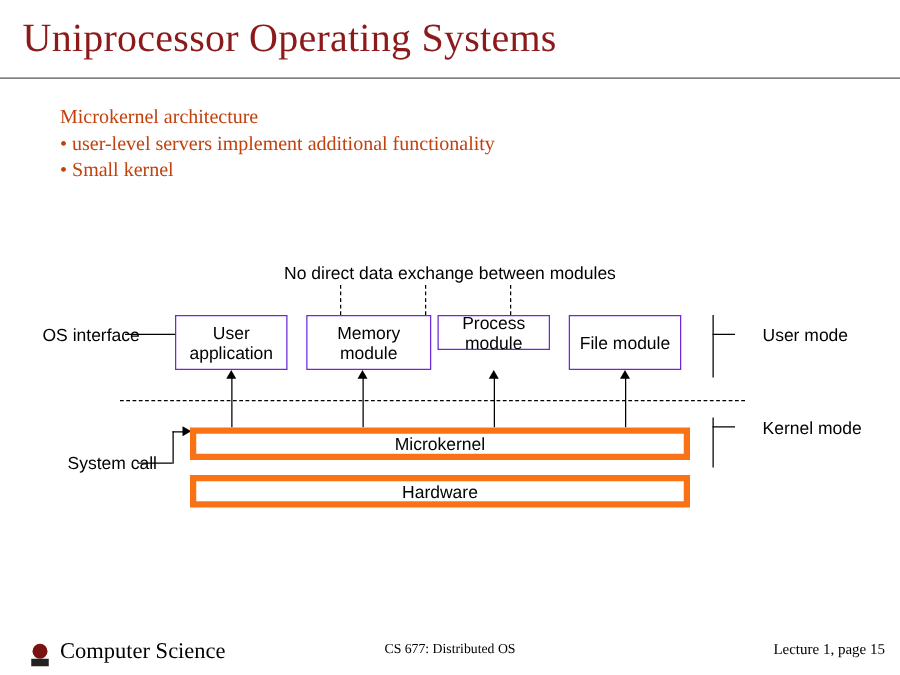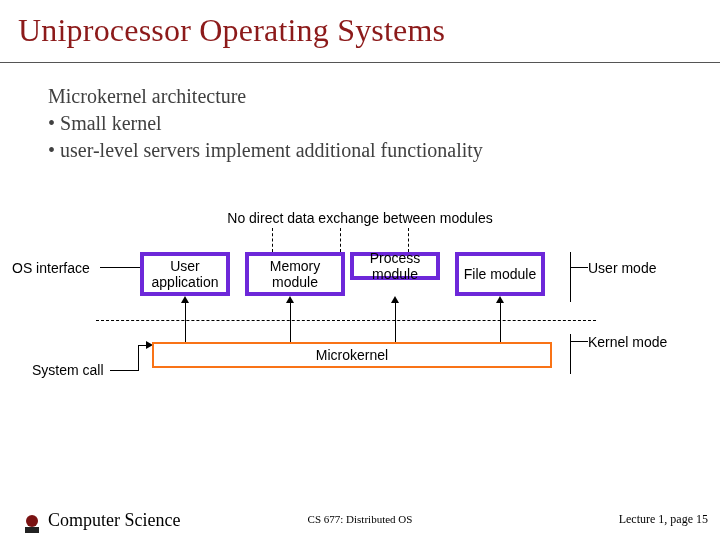--- a/index.html
+++ b/index.html
@@ -1,26 +1,26 @@
 <!DOCTYPE html>
 <html><head>
 <meta charset="utf-8">
 <style>
   * { box-sizing: border-box; margin: 0; padding: 0; }
   body { width: 720px; height: 540px; background: #fff; font-family: Arial, Helvetica, sans-serif; position: relative; overflow: hidden; }
   .title { color: #8c1a1a; font-size: 32px; padding: 12px 18px 0 18px; font-weight: 400; font-family: "Times New Roman", serif; letter-spacing: 0.2px; }
   .underline { position: absolute; left: 0; right: 0; top: 62px; height: 1px; background: #555; }
-  .body { padding: 34px 36px 0 48px; font-family: "Times New Roman", serif; font-size: 20px; line-height: 1.35; color: #404040; }
+  .body { padding: 34px 36px 0 48px; font-family: "Times New Roman", serif; font-size: 16px; line-height: 1.35; color: #c2410c; }
   .bullet-wrap { padding-left: 0px; }
   .bullet { margin-left: 0; }
   .diagram { position: absolute; left: 10px; top: 210px; width: 700px; height: 270px; font-family: Arial, sans-serif; color: #000000; }
   .caption { position: absolute; left: 0; width: 100%; text-align: center; top: 0; font-size: 14px; }
-  .box { position: absolute; border: 4px solid #6d28d9; background: #fff; text-align: center; font-size: 14px; display: flex; flex-direction: column; align-items: center; justify-content: center; }
-  .label { position: absolute; font-size: 14px; }
-  .longbox { position: absolute; border: 2px solid #f97316; background: #fff; text-align: center; font-size: 14px; display: flex; align-items: center; justify-content: center; }
+  .box { position: absolute; border: 1px solid #6d28d9; background: #fff; text-align: center; font-size: 14px; display: flex; flex-direction: column; align-items: center; justify-content: center; }
+  .label { position: absolute; font-size: 14px; margin-left: 22px; }
+  .longbox { position: absolute; border: 5px solid #f97316; background: #fff; text-align: center; font-size: 14px; display: flex; align-items: center; justify-content: center; }
   .dash { position: absolute; border-left: 1px dashed #000; width: 0; }
   .hline { position: absolute; background: #000; height: 1px; }
   .vline { position: absolute; background: #000; width: 1px; }
   .dhline { position: absolute; border-top: 1px dashed #000; height: 0; }
   .arrowhead-up { position: absolute; width: 0; height: 0; border-left: 4px solid transparent; border-right: 4px solid transparent; border-bottom: 7px solid #000; }
   .arrowhead-right { position: absolute; width: 0; height: 0; border-top: 4px solid transparent; border-bottom: 4px solid transparent; border-left: 7px solid #000; }
   .footer { position: absolute; left: 0; right: 0; bottom: 6px; height: 24px; font-size: 11px; }
   .footer .left { position: absolute; left: 48px; font-family: "Times New Roman", serif; font-size: 18px; }
   .footer .center { position: absolute; left: 0; right: 0; text-align: center; font-size: 11px; top: 3px; font-family: Liberation Serif, serif;}
   .footer .right { position: absolute; right: 12px; font-family: "Times New Roman", serif; font-size: 12px; top: 2px;}
@@ -28,22 +28,22 @@
 </style>
 </head>
 <body>
 
 <div class="title">Uniprocessor Operating Systems</div>
 <div class="underline"></div>
 
 <div class="body">
   <div>Microkernel architecture</div>
   <div class="bullet-wrap">
+    <div class="bullet">• user-level servers implement additional functionality</div>
     <div class="bullet">• Small kernel</div>
-    <div class="bullet">• user-level servers implement additional functionality</div>
   </div>
 </div>
 
 <div class="diagram">
   <div class="caption">No direct data exchange between modules</div>
 
   <div class="dash" style="left:262px; top:18px; height:24px;"></div>
   <div class="dash" style="left:330px; top:18px; height:24px;"></div>
   <div class="dash" style="left:398px; top:18px; height:24px;"></div>
 
@@ -87,20 +87,21 @@
   <div class="vline" style="left:490px; top:92px; height:40px;"></div>
 
   <div class="label" style="left:22px; top:152px;">System call</div>
   <div class="hline" style="left:100px; top:160px; width:28px;"></div>
   <div class="vline" style="left:128px; top:135px; height:26px;"></div>
   <div class="hline" style="left:128px; top:135px; width:10px;"></div>
   <div class="arrowhead-right" style="left:136px; top:131px;"></div>
 
   <div class="longbox" style="left:142px; top:132px; width:400px; height:26px;">Microkernel</div>
 
+  <div class="longbox" style="left:142px; top:170px; width:400px; height:26px;">Hardware</div>
 </div>
 
 <div class="logo">
   <svg viewBox="0 0 24 24">
       <circle cx="12" cy="9" r="6" fill="#7a1212"></circle>
       <rect x="5" y="15" width="14" height="6" fill="#222"></rect>
     </svg>
 </div>
 <div class="footer">
   <div class="left">Computer Science</div>

